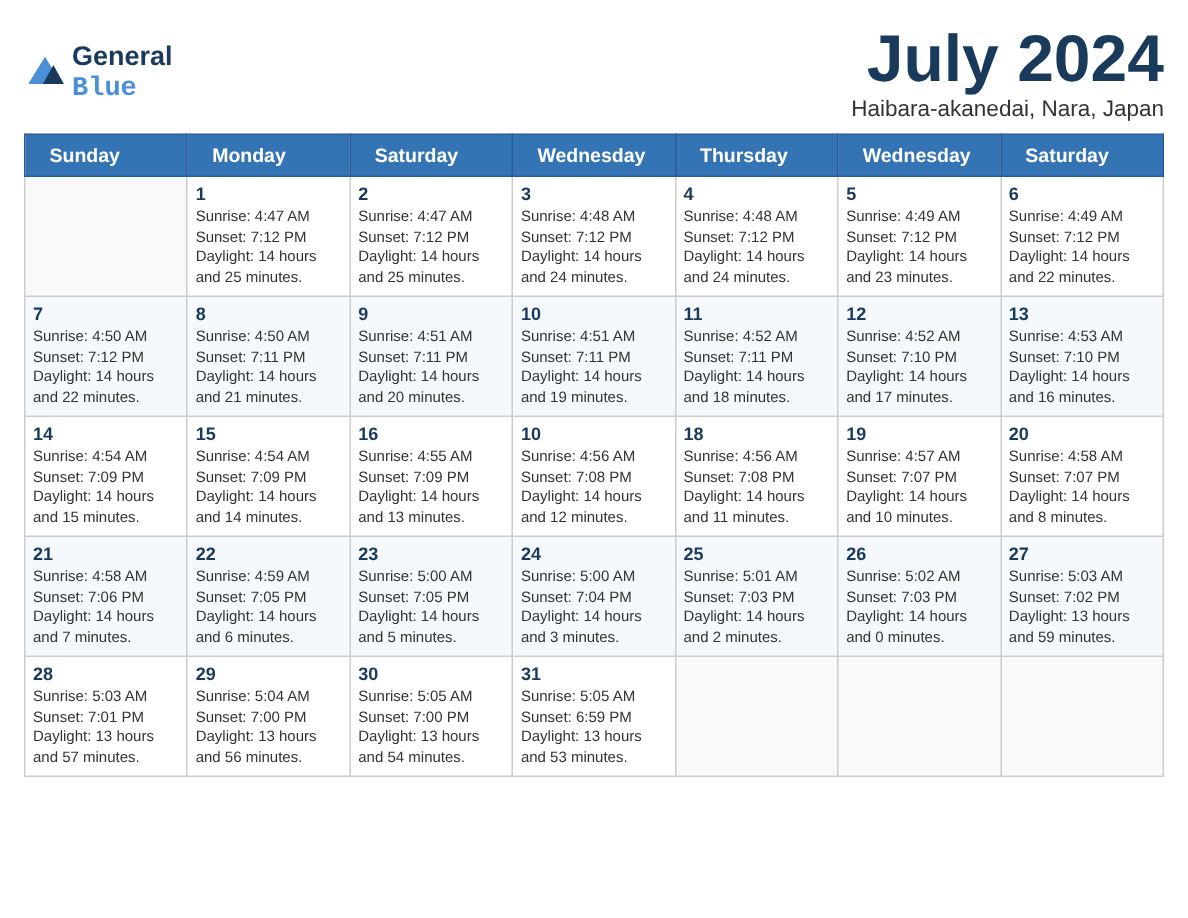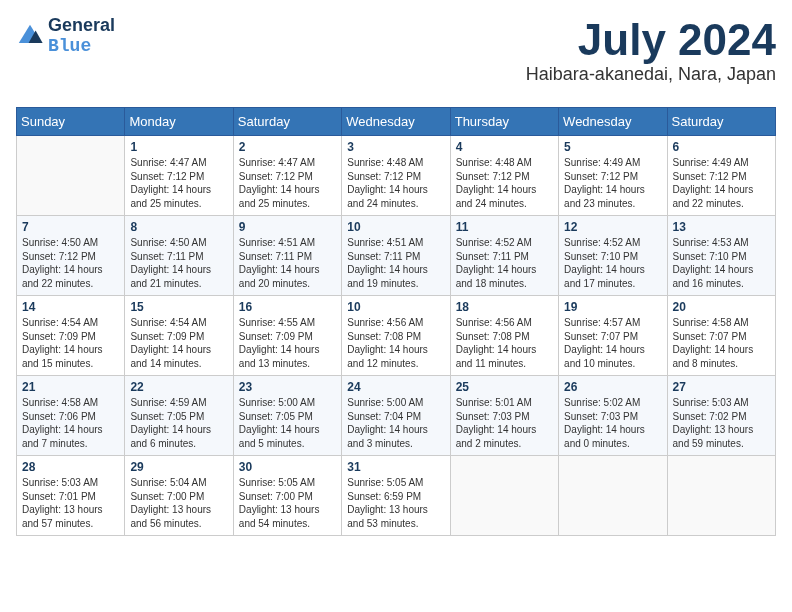--- a/index.html
+++ b/index.html
@@ -6,22 +6,22 @@
     body {
       font-family: Arial, sans-serif;
       background: #fff;
       width: 792px;
       min-height: 612px;
       padding: 16px;
     }
     .header {
       display: flex;
       justify-content: space-between;
-      align-items: flex-start;
-      margin-bottom: 22px;
+      align-items: center;
+      margin-bottom: 8px;
     }
     .logo {
       display: flex;
       align-items: center;
       gap: 4px;
     }
     .logo-text {
       font-size: 18px;
       font-weight: bold;
       color: #1a3a5c;
@@ -38,35 +38,35 @@
     .title-block {
       text-align: right;
     }
     .month-year {
       font-size: 44px;
       font-weight: bold;
       color: #1a3a5c;
       line-height: 1.1;
     }
     .location {
-      font-size: 18px;
+      font-size: 15px;
       color: #333;
     }
     table {
       width: 100%;
       border-collapse: collapse;
       font-size: 11px;
     }
     thead th {
       background: #3474b5;
       color: #fff;
-      padding: 6px 4px;
+      padding: 6px 16px;
       text-align: left;
       font-size: 13px;
-      font-weight: normal;
+      font-weight: bold;
       border: 1px solid #2a5a9a;
     }
     tbody td {
       border: 1px solid #ccc;
       vertical-align: top;
       padding: 4px 5px;
       height: 80px;
       width: calc(100% / 7);
     }
     tbody tr:nth-child(even) {

